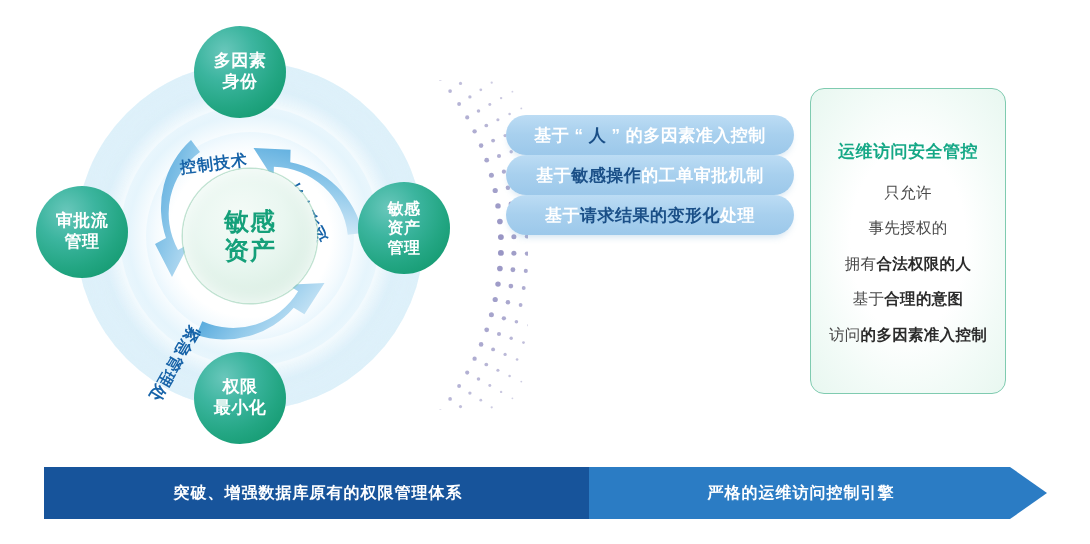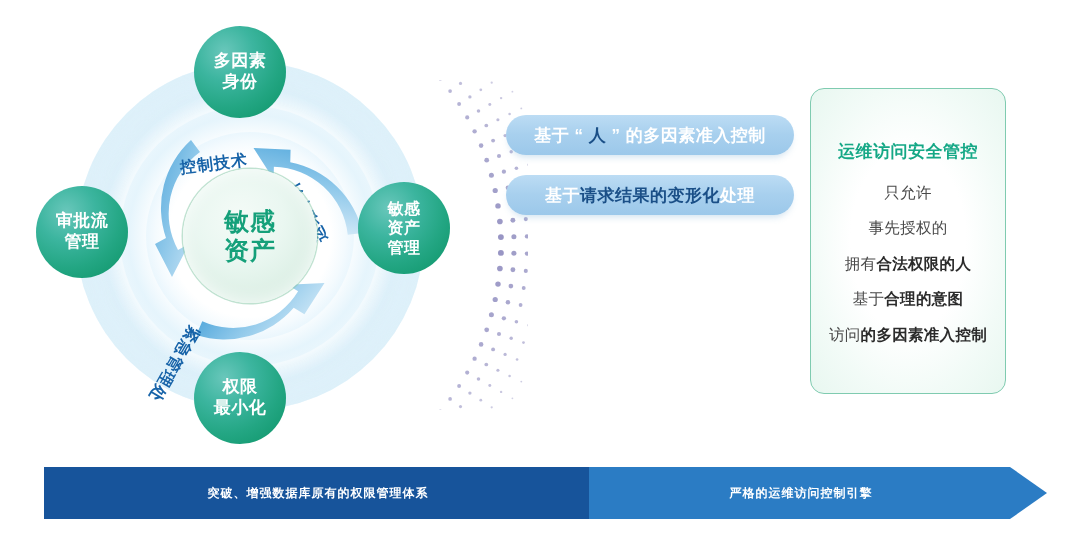--- a/index.html
+++ b/index.html
@@ -90,21 +90,21 @@
   .bubble.b-left  { left: 8px;   top: 172px; width: 92px; height: 92px; }
   .bubble.b-right { left: 330px; top: 168px; width: 92px; height: 92px; font-size:16px;}
   .bubble.b-bottom{ left: 166px; top: 338px; width: 92px; height: 92px; }
 
   
   #dots { position: absolute; left: 398px; top: 80px; width: 130px; height: 330px; }
 
   
   #pill-col { position: absolute; left: 506px; top: 115px; width: 288px; }
   .pill {
-    position: relative; height: 40px; margin-bottom: 20px;
+    position: relative; height: 40px; 
     border-radius: 20px;
     background: linear-gradient(180deg, #bcdcf4 0%, #a8d0ee 48%, #9cc8ea 100%);
     box-shadow: 0 5px 7px -3px rgba(150,190,220,0.45);
     display: flex; align-items: center; justify-content: center;
   }
   .pill-text { font-size: 17px; font-weight: bold; letter-spacing: 0.5px; color:#ffffff; }
   .pill-text .em { color: #1a4f87; }
 
   
   #right-panel {
@@ -123,21 +123,21 @@
     color: #4a4a4a; font-size: 15.5px; line-height: 1; margin-bottom: 20px;
     letter-spacing: 0.3px; text-align: center;
   }
   #right-panel .rp-line:last-child { margin-bottom: 0; }
   #right-panel .rp-line .em { color: #2b2b2b; font-weight: bold; }
 
   
   #banner { position: absolute; left: 44px; top: 467px; width: 1003px; height: 52px; }
   .chev { position: absolute; top:0; height: 52px;
           display: flex; align-items: center; justify-content: center; }
-  .chev span { color:#ffffff; font-weight: bold; font-size: 12px; letter-spacing: 1px; }
+  .chev span { color:#ffffff; font-weight: bold; font-size: 16px; letter-spacing: 1px; }
   .chev-a { left: 0;   width: 582px; background: #17549b;
             clip-path: polygon(0 0, 545px 0, 582px 50%, 545px 100%, 0 100%); }
   .chev-a span { margin-right: 34px; }
   .chev-b { left: 545px; width: 458px; background: #2b7cc4;
             clip-path: polygon(0 0, 421px 0, 458px 50%, 421px 100%, 0 100%); align-items: center; }
   .chev-b span { margin-right: 34px; }
 </style>
 </head>
 <body>
 
@@ -359,20 +359,23 @@
       <circle cx="41.9" cy="404.4" r="0.61" fill="#8e8bbe" opacity="0.23"></circle>
       <circle cx="27.0" cy="416.0" r="0.56" fill="#8e8bbe" opacity="0.20"></circle>
       <circle cx="11.4" cy="426.6" r="0.52" fill="#8e8bbe" opacity="0.17"></circle>
     </svg>
 
   <div id="pill-col">
     <div class="pill">
       <div class="pill-text"><span>基于 “ </span><span class="em">人</span><span> ” 的多因素准入控制</span></div>
     </div>
     <div class="pill">
+      <div class="pill-text"><span>基于</span><span class="em">敏感操作</span><span>的工单审批机制</span></div>
+    </div>
+    <div class="pill">
       <div class="pill-text"><span>基于</span><span class="em">请求结果的变形化</span><span>处理</span></div>
     </div>
   </div>
 
   <div id="right-panel">
     <div class="rp-title">运维访问安全管控</div>
     <div class="rp-line"><span>只允许</span></div>
     <div class="rp-line"><span>事先授权的</span></div>
     <div class="rp-line"><span>拥有</span><span class="em">合法权限的人</span></div>
     <div class="rp-line"><span>基于</span><span class="em">合理的意图</span></div>

